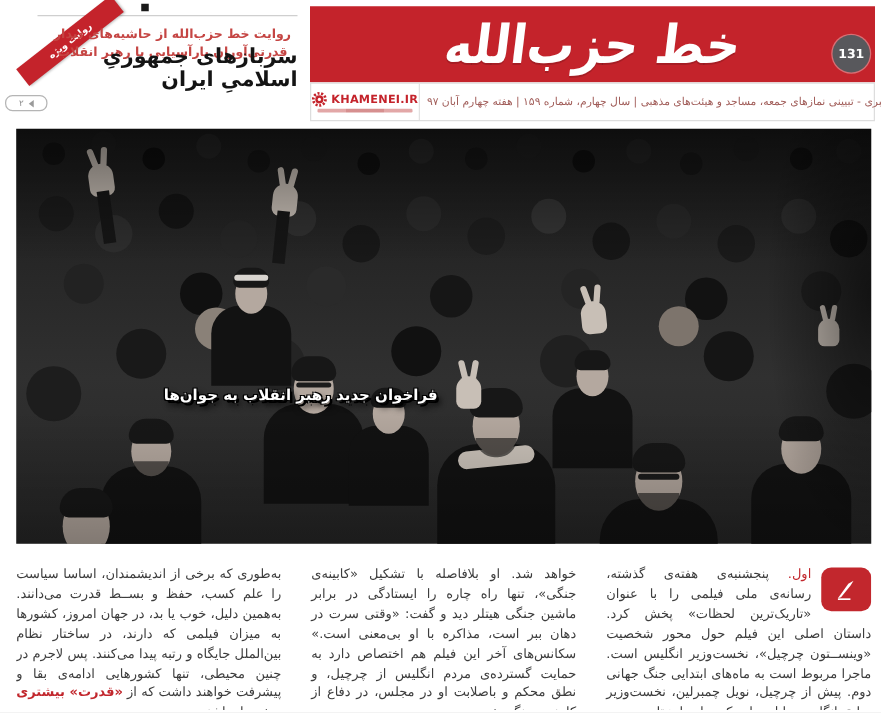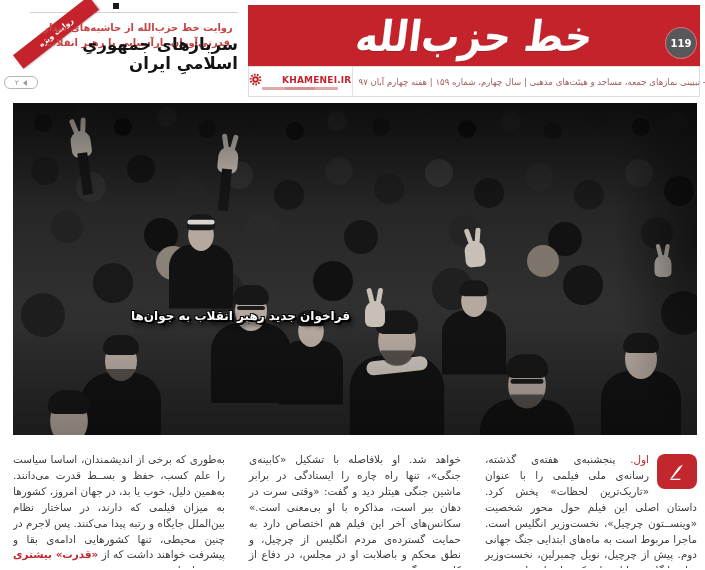--- a/index.html
+++ b/index.html
@@ -45,21 +45,21 @@
     box-shadow:0 0 0 1px rgba(255,255,255,.35);
   }
   
   .subbar{
     position:absolute;left:248px;top:66px;width:452px;height:31px;background:#fff;
     border:1px solid #ddd;box-sizing:border-box;display:flex;align-items:stretch;
   }
   .subbar .logo-cell{
     width:116px;border-right:1px solid #e2e2e2;display:flex;flex-direction:column;align-items:center;justify-content:center;gap:1px;
   }
-  .logo-row{display:flex;align-items:center;gap:20px;justify-content:flex-end;}
+  .logo-row{display:flex;align-items:center;gap:3px;justify-content:flex-end;}
   .logo-row .brand{color:#c4232b;font-size:9px;font-weight:bold;letter-spacing:.2px;}
   .logo-underline{width:76px;height:3px;background:linear-gradient(90deg,#d98a8a 0 30%,#c96a6a 30% 70%,#d98a8a 70%);opacity:.75;border-radius:1px;}
   .subbar .sub-text{
     flex:1;display:flex;align-items:center;justify-content:center;direction:rtl;
     color:#a05b57;font-size:8.6px;letter-spacing:-.2px;padding:0 6px;white-space:nowrap;
   }
   
   .photo{position:absolute;left:13px;top:103px;width:684px;height:332px;background:
     linear-gradient(180deg,#1c1c1c 0%,#262626 30%,#303030 60%,#262626 100%);overflow:hidden;}
   .heads-back{position:absolute;top:0;left:0;width:12px;height:12px;border-radius:50%;
@@ -141,21 +141,21 @@
     </div>
     <div class="sec-title">سربازهای جمهوریِ اسلامیِ ایران</div>
     <div class="page-pill">
       <span>۲</span>
       <span class="tri"></span>
     </div>
   </div>
 
   <div class="masthead">
     <div class="logo-text">خط حزب‌الله</div>
-    <div class="issue-badge">119</div>
+    <div class="issue-badge">131</div>
   </div>
 
   <div class="subbar">
     <div class="logo-cell">
       <div class="logo-row">
         <svg width="13" height="13" viewBox="0 0 24 24">
           <circle cx="12" cy="12" r="9" fill="none" stroke="#c4232b" stroke-width="4" stroke-dasharray="3 2.5"></circle>
           <circle cx="12" cy="12" r="6" fill="#c4232b"></circle>
           <circle cx="12" cy="12" r="2.4" fill="#fff"></circle>
         </svg>

